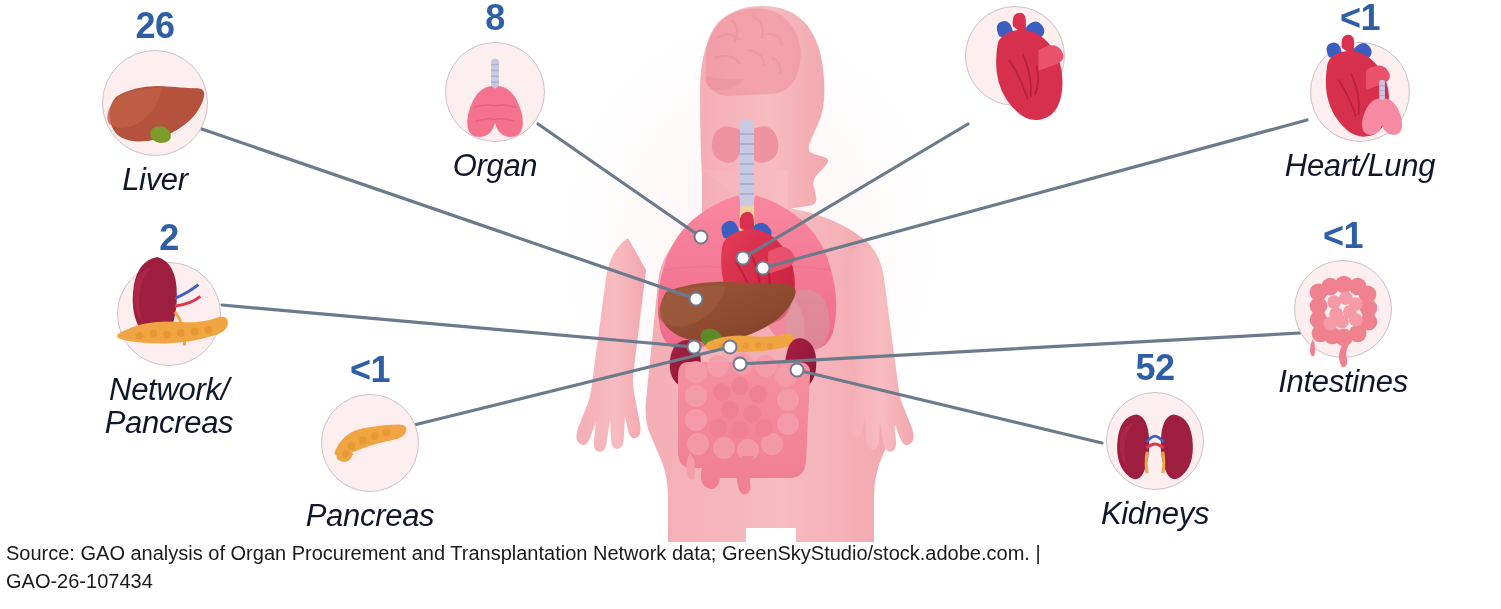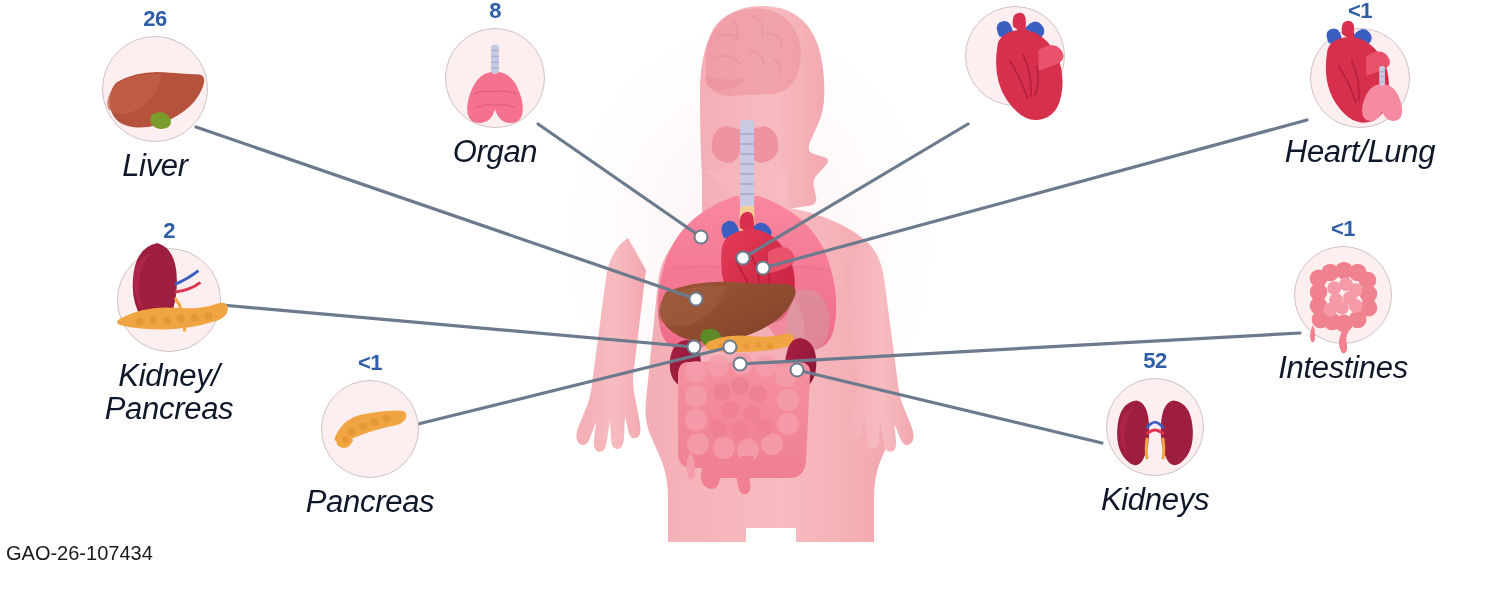--- a/index.html
+++ b/index.html
@@ -31,21 +31,21 @@
     left: 0; top: 0;
     width: 1501px;
     height: 538px;
     overflow: visible;
   }
   .node {
     position: absolute;
     text-align: center;
   }
   .node .count {
-    font-size: 22px;
+    font-size: 36px;
     font-weight: bold;
     color: #2e5ea6;
     line-height: 1;
     letter-spacing: -0.5px;
     white-space: nowrap;
   }
   .node .medallion {
     position: relative;
     margin: 6px auto 0 auto;
     border-radius: 50%;
@@ -341,21 +341,21 @@
           <g fill="#e0912f" opacity="0.65">
             <circle cx="22" cy="74" r="4"></circle>
               <circle cx="36" cy="72" r="4"></circle>
             <circle cx="50" cy="73" r="4"></circle>
               <circle cx="64" cy="71" r="4"></circle>
             <circle cx="78" cy="70" r="4"></circle>
               <circle cx="92" cy="68" r="4"></circle>
           </g>
         </svg>
       </div>
-      <div class="label">Kidney/
+      <div class="label">Network/
 Pancreas</div>
     </div>
 
     <div class="node" style="left:290px; top:352px; width:160px;">
       <div class="count">&lt;1</div>
       <div class="medallion" style="width:98px;height:98px;">
         <svg class="art" viewBox="0 0 98 98">
           <path d="M14 56 q8 -18 28 -22 q20 -4 36 -4 q10 0 8 7 q-2 7 -14 9 q-20 4 -34 10 q-14 6 -20 6 q-8 0 -4 -6 z" fill="#f0a442"></path>
           <path d="M16 56 q-4 10 4 12 q8 2 12 -8 q-8 -4 -16 -4 z" fill="#f0a442"></path>
           <g fill="#e0912f" opacity="0.6">
@@ -420,16 +420,17 @@
           <path d="M48 86 q-5 10 -2 18 q2 6 5 4 q3 -2 2 -8 q-2 -8 2 -14 z" fill="#f0828f"></path>
           <path d="M18 80 q-4 9 -2 15 q1 4 4 1 q1 -5 0 -12 z" fill="#f0828f"></path>
         </svg>
       </div>
       <div class="label">Intestines</div>
     </div>
 
   </div>
 
   <div id="source">
+    <span>Source: GAO analysis of Organ Procurement and Transplantation Network data; GreenSkyStudio/stock.adobe.com.  |</span>
     <span class="line2">GAO-26-107434</span>
   </div>
 
 </div>
 
 </body></html>

